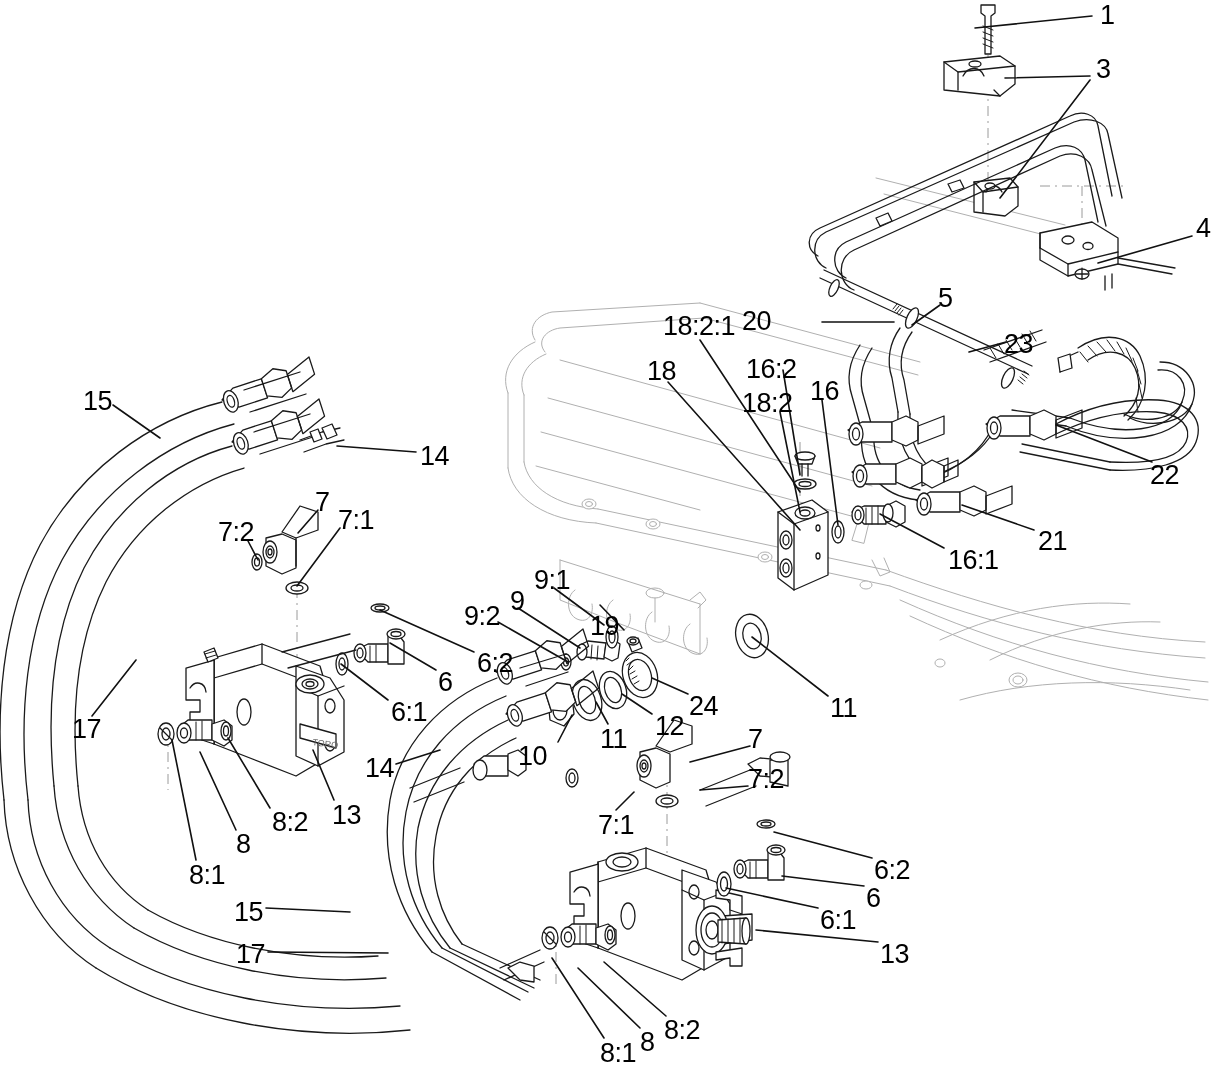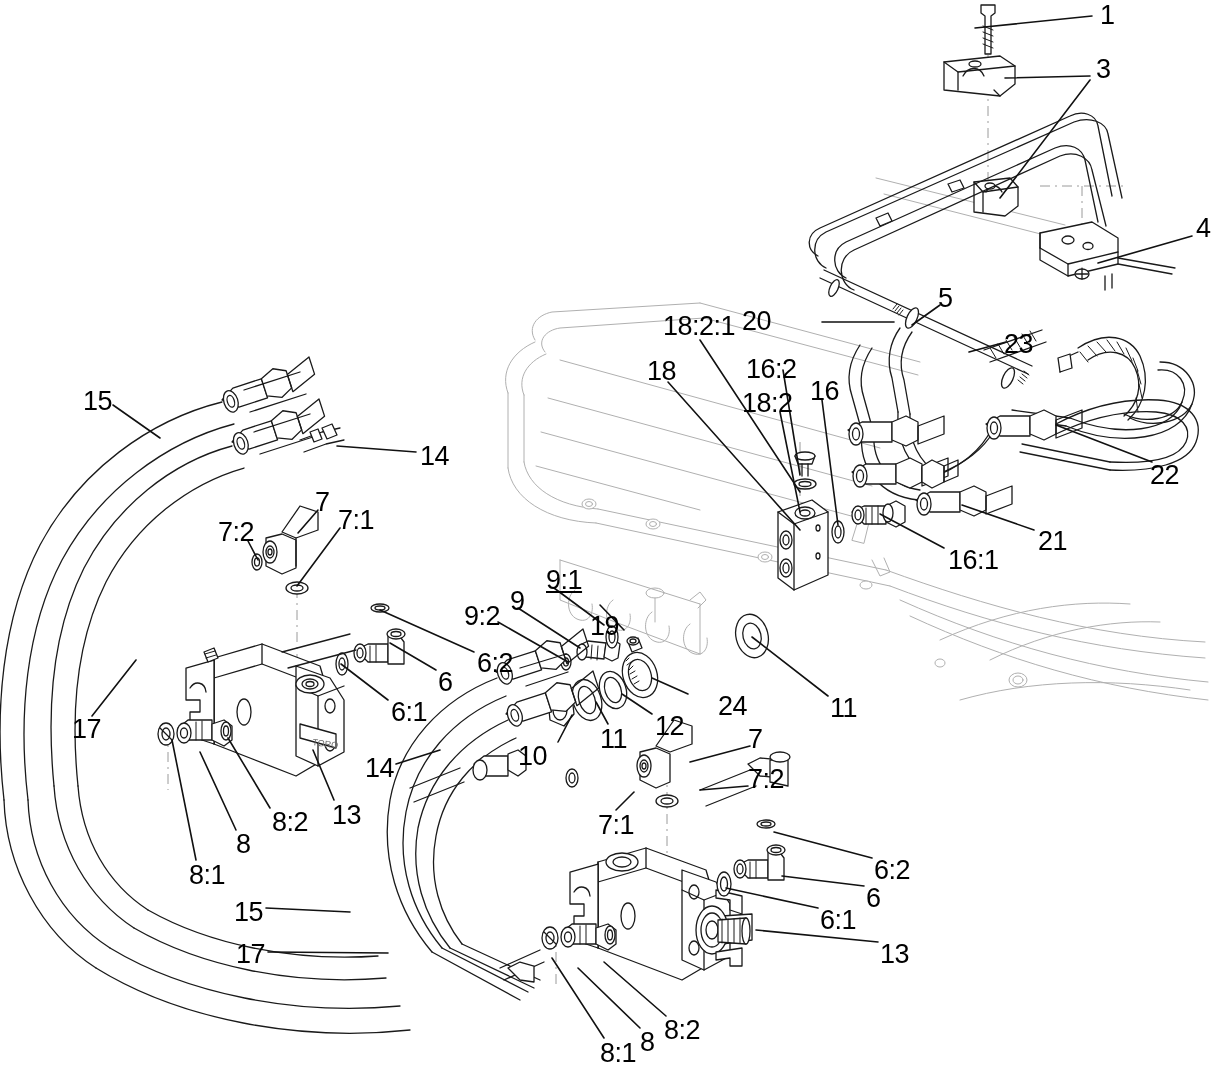--- a/index.html
+++ b/index.html
@@ -615,23 +615,23 @@
       <div class="lbl" style="left: 477px; top: 650px;">6:2</div>
       <div class="lbl" style="left: 332px; top: 802px;">13</div>
       <div class="lbl" style="left: 272px; top: 809px;">8:2</div>
       <div class="lbl" style="left: 236px; top: 831px;">8</div>
       <div class="lbl" style="left: 189px; top: 862px;">8:1</div>
       <div class="lbl" style="left: 365px; top: 755px;">14</div>
       <div class="lbl" style="left: 234px; top: 899px;">15</div>
       <div class="lbl" style="left: 236px; top: 941px;">17</div>
       <div class="lbl" style="left: 464px; top: 603px;">9:2</div>
       <div class="lbl" style="left: 510px; top: 588px;">9</div>
-      <div class="lbl" style="left: 546px; top: 567px; text-decoration: underline;">9:1</div>
+      <div class="lbl" style="left: 534px; top: 567px;">9:1</div>
       <div class="lbl" style="left: 590px; top: 613px;">19</div>
-      <div class="lbl" style="left: 718px; top: 693px;">24</div>
+      <div class="lbl" style="left: 689px; top: 693px;">24</div>
       <div class="lbl" style="left: 655px; top: 713px;">12</div>
       <div class="lbl" style="left: 600px; top: 726px;">11</div>
       <div class="lbl" style="left: 518px; top: 743px;">10</div>
       <div class="lbl" style="left: 748px; top: 726px;">7</div>
       <div class="lbl" style="left: 748px; top: 766px;">7:2</div>
       <div class="lbl" style="left: 598px; top: 812px;">7:1</div>
       <div class="lbl" style="left: 874px; top: 857px;">6:2</div>
       <div class="lbl" style="left: 866px; top: 885px;">6</div>
       <div class="lbl" style="left: 820px; top: 907px;">6:1</div>
       <div class="lbl" style="left: 880px; top: 941px;">13</div>

